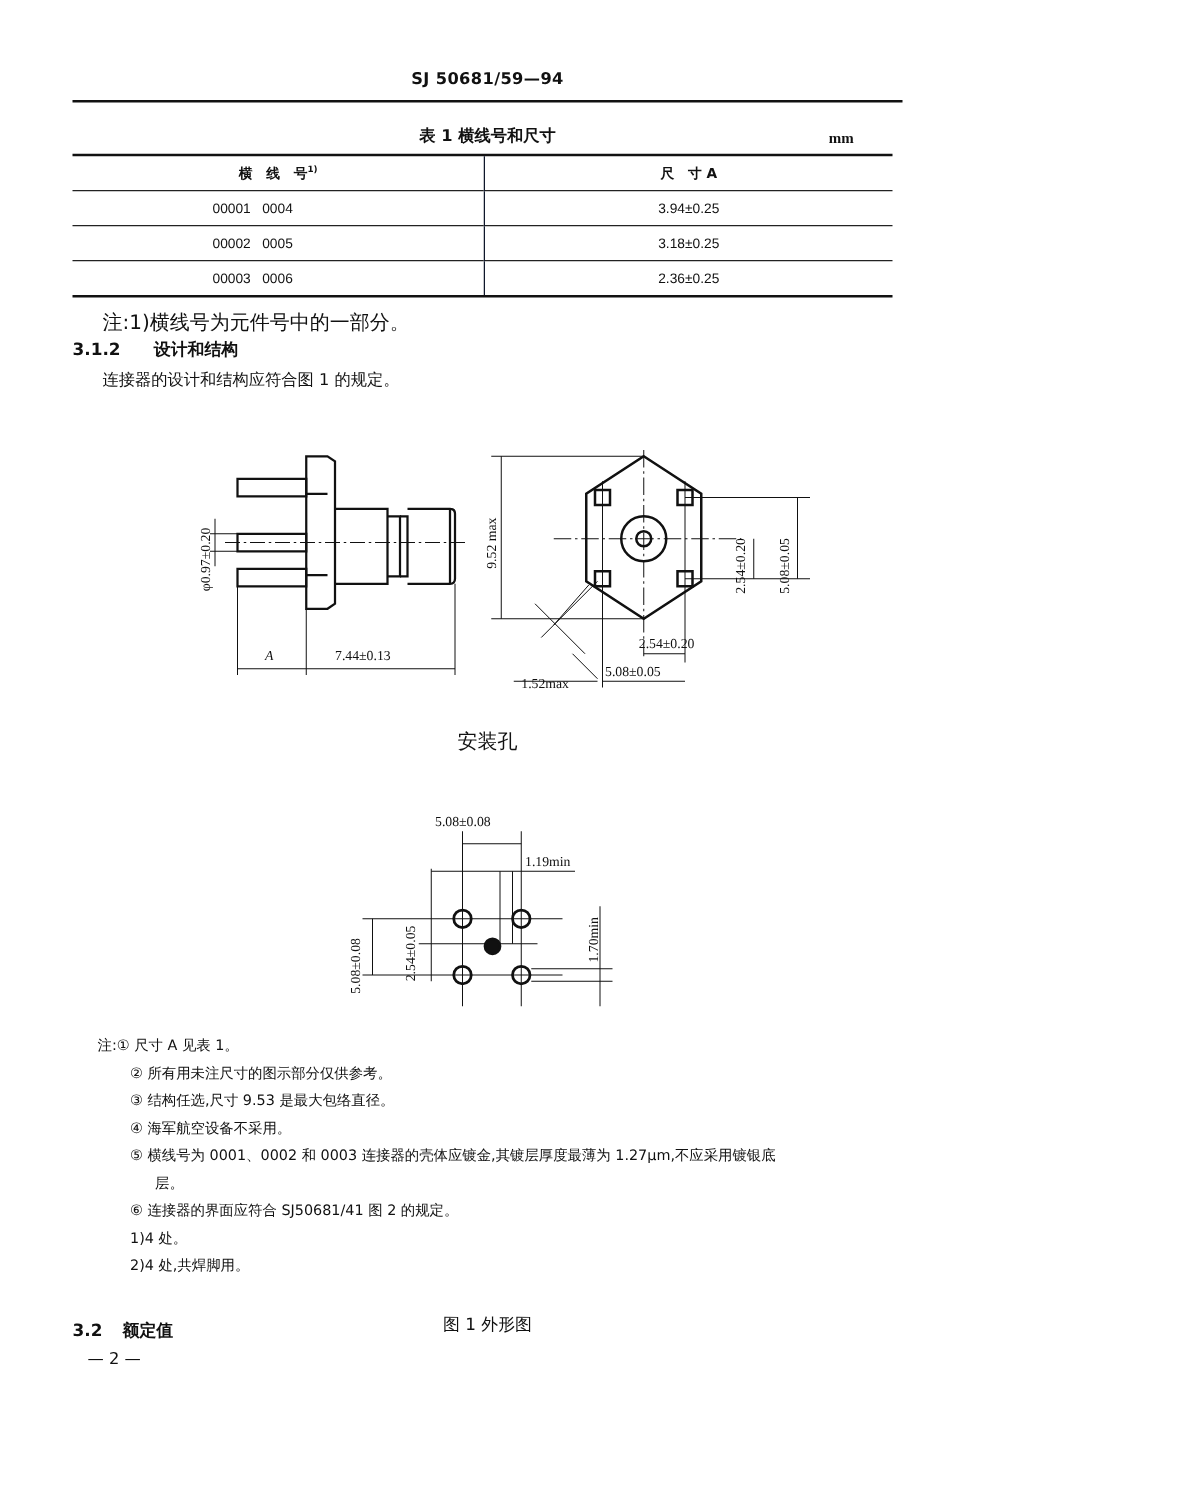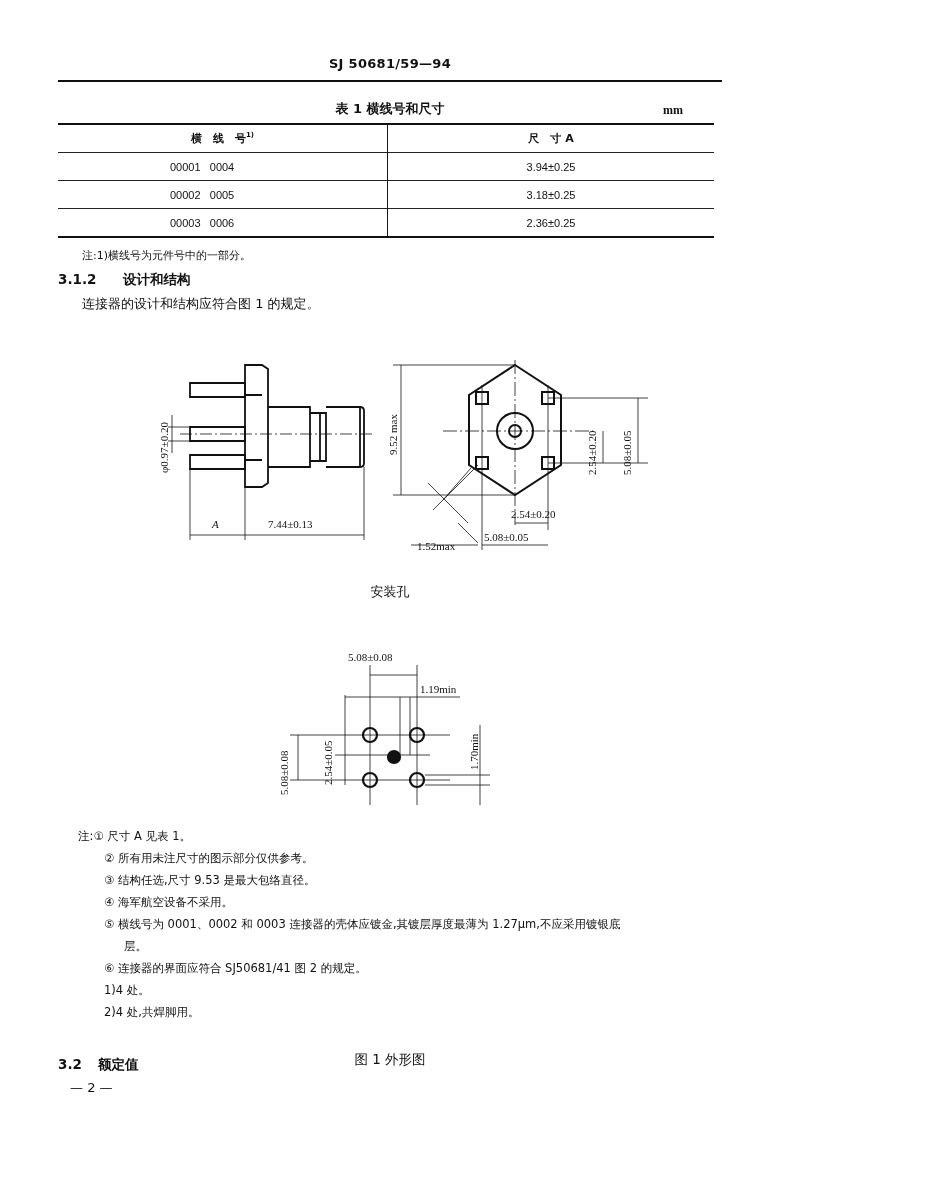--- a/index.html
+++ b/index.html
@@ -14,25 +14,25 @@
     .tbl-title { left: 0; width: 780px; top: 100px; text-align: center; font-size: 13px; font-weight: bold; font-family: "DejaVu Sans", sans-serif; }
     .tbl-unit { left: 663px; top: 103px; font-size: 12px; font-family: "Liberation Serif", serif; font-weight: bold; }
     table.t1 { position: absolute; left: 58px; top: 123px; width: 656px; border-collapse: collapse; font-size: 11px; font-family: "Liberation Sans", sans-serif; }
     table.t1 td, table.t1 th { height: 27px; text-align: center; border-top: 1px solid #222; padding: 0; font-weight: normal; }
     table.t1 tr:first-child th { border-top: 2px solid #111; }
     table.t1 tr:last-child td { border-bottom: 2px solid #111; }
     table.t1 .c1 { width: 329px; border-right: 1px solid #0f172a; }
     table.t1 th { font-family: "DejaVu Sans", sans-serif; font-weight: bold; font-size: 11px; }
     table.t1 td.c1 span.num { display:inline-block; text-align:left; width: 100px; margin-right: 5px; }
     table.t1 sup { font-size: 7px; }
-    .note1 { left: 82px; top: 248px; font-size: 11px; font-family: "DejaVu Sans", sans-serif; }
+    .note1 { left: 82px; top: 248px; font-size: 16px; font-family: "DejaVu Sans", sans-serif; }
     .sec312 { left: 58px; top: 271px; font-size: 13.5px; font-family: "DejaVu Sans", sans-serif; font-weight: bold; }
     .sec312 .num { display:inline-block; width: 65px; }
     .para { left: 82px; top: 295px; font-size: 13px; font-family: "DejaVu Sans", sans-serif; }
-    .caption { font-family: "DejaVu Sans", sans-serif; font-size: 13px; }
+    .caption { font-family: "DejaVu Sans", sans-serif; font-size: 16px; }
     .notes { left: 78px; top: 825px; font-size: 11.5px; font-family: "DejaVu Sans", sans-serif; line-height: 22px; }
     .notes .indent { padding-left: 26px; }
     .notes .indent2 { padding-left: 46px; }
     .fig-caption { left: 0; width: 780px; top: 1031px; text-align: center; font-size: 13.5px; font-family: "DejaVu Sans", sans-serif; margin-top: 20px; }
     .sec32 { left: 58px; top: 1056px; font-size: 13.5px; font-family: "DejaVu Sans", sans-serif; font-weight: bold; }
     .sec32 .num { display:inline-block; width: 40px; }
     .page-no { left: 70px; top: 1080px; font-size: 13px; font-family: "DejaVu Sans", sans-serif; }
     svg text { font-family: "Liberation Serif", serif; }
   </style>
 </head>

